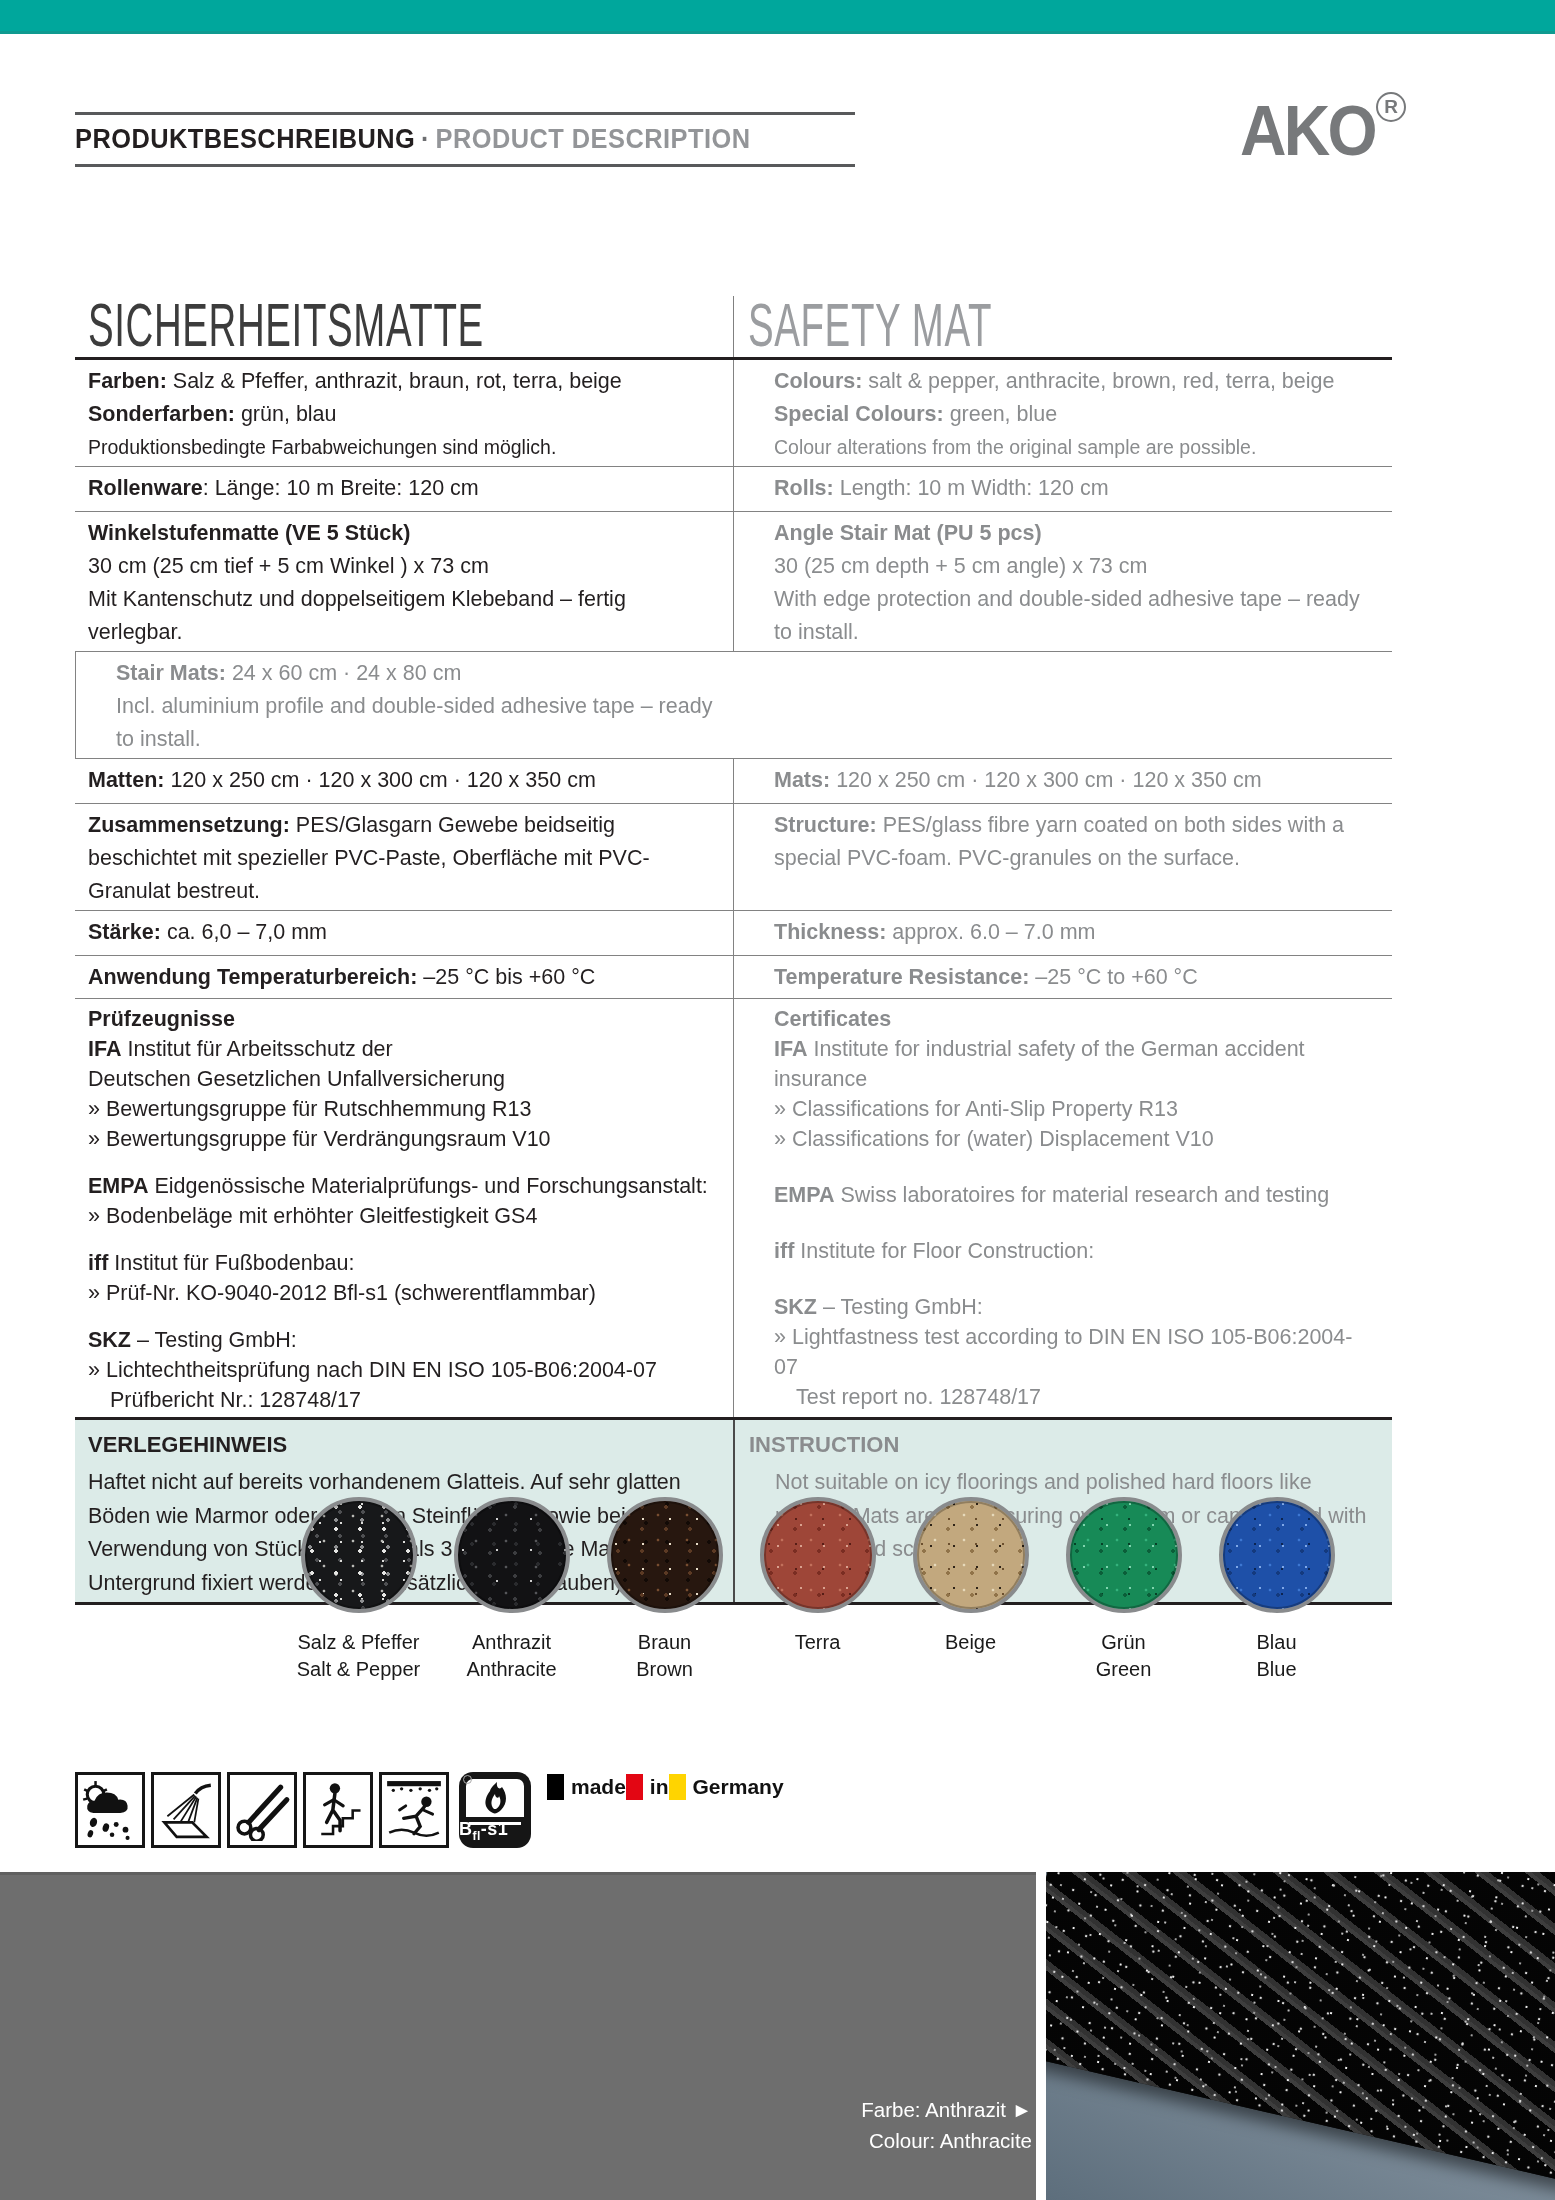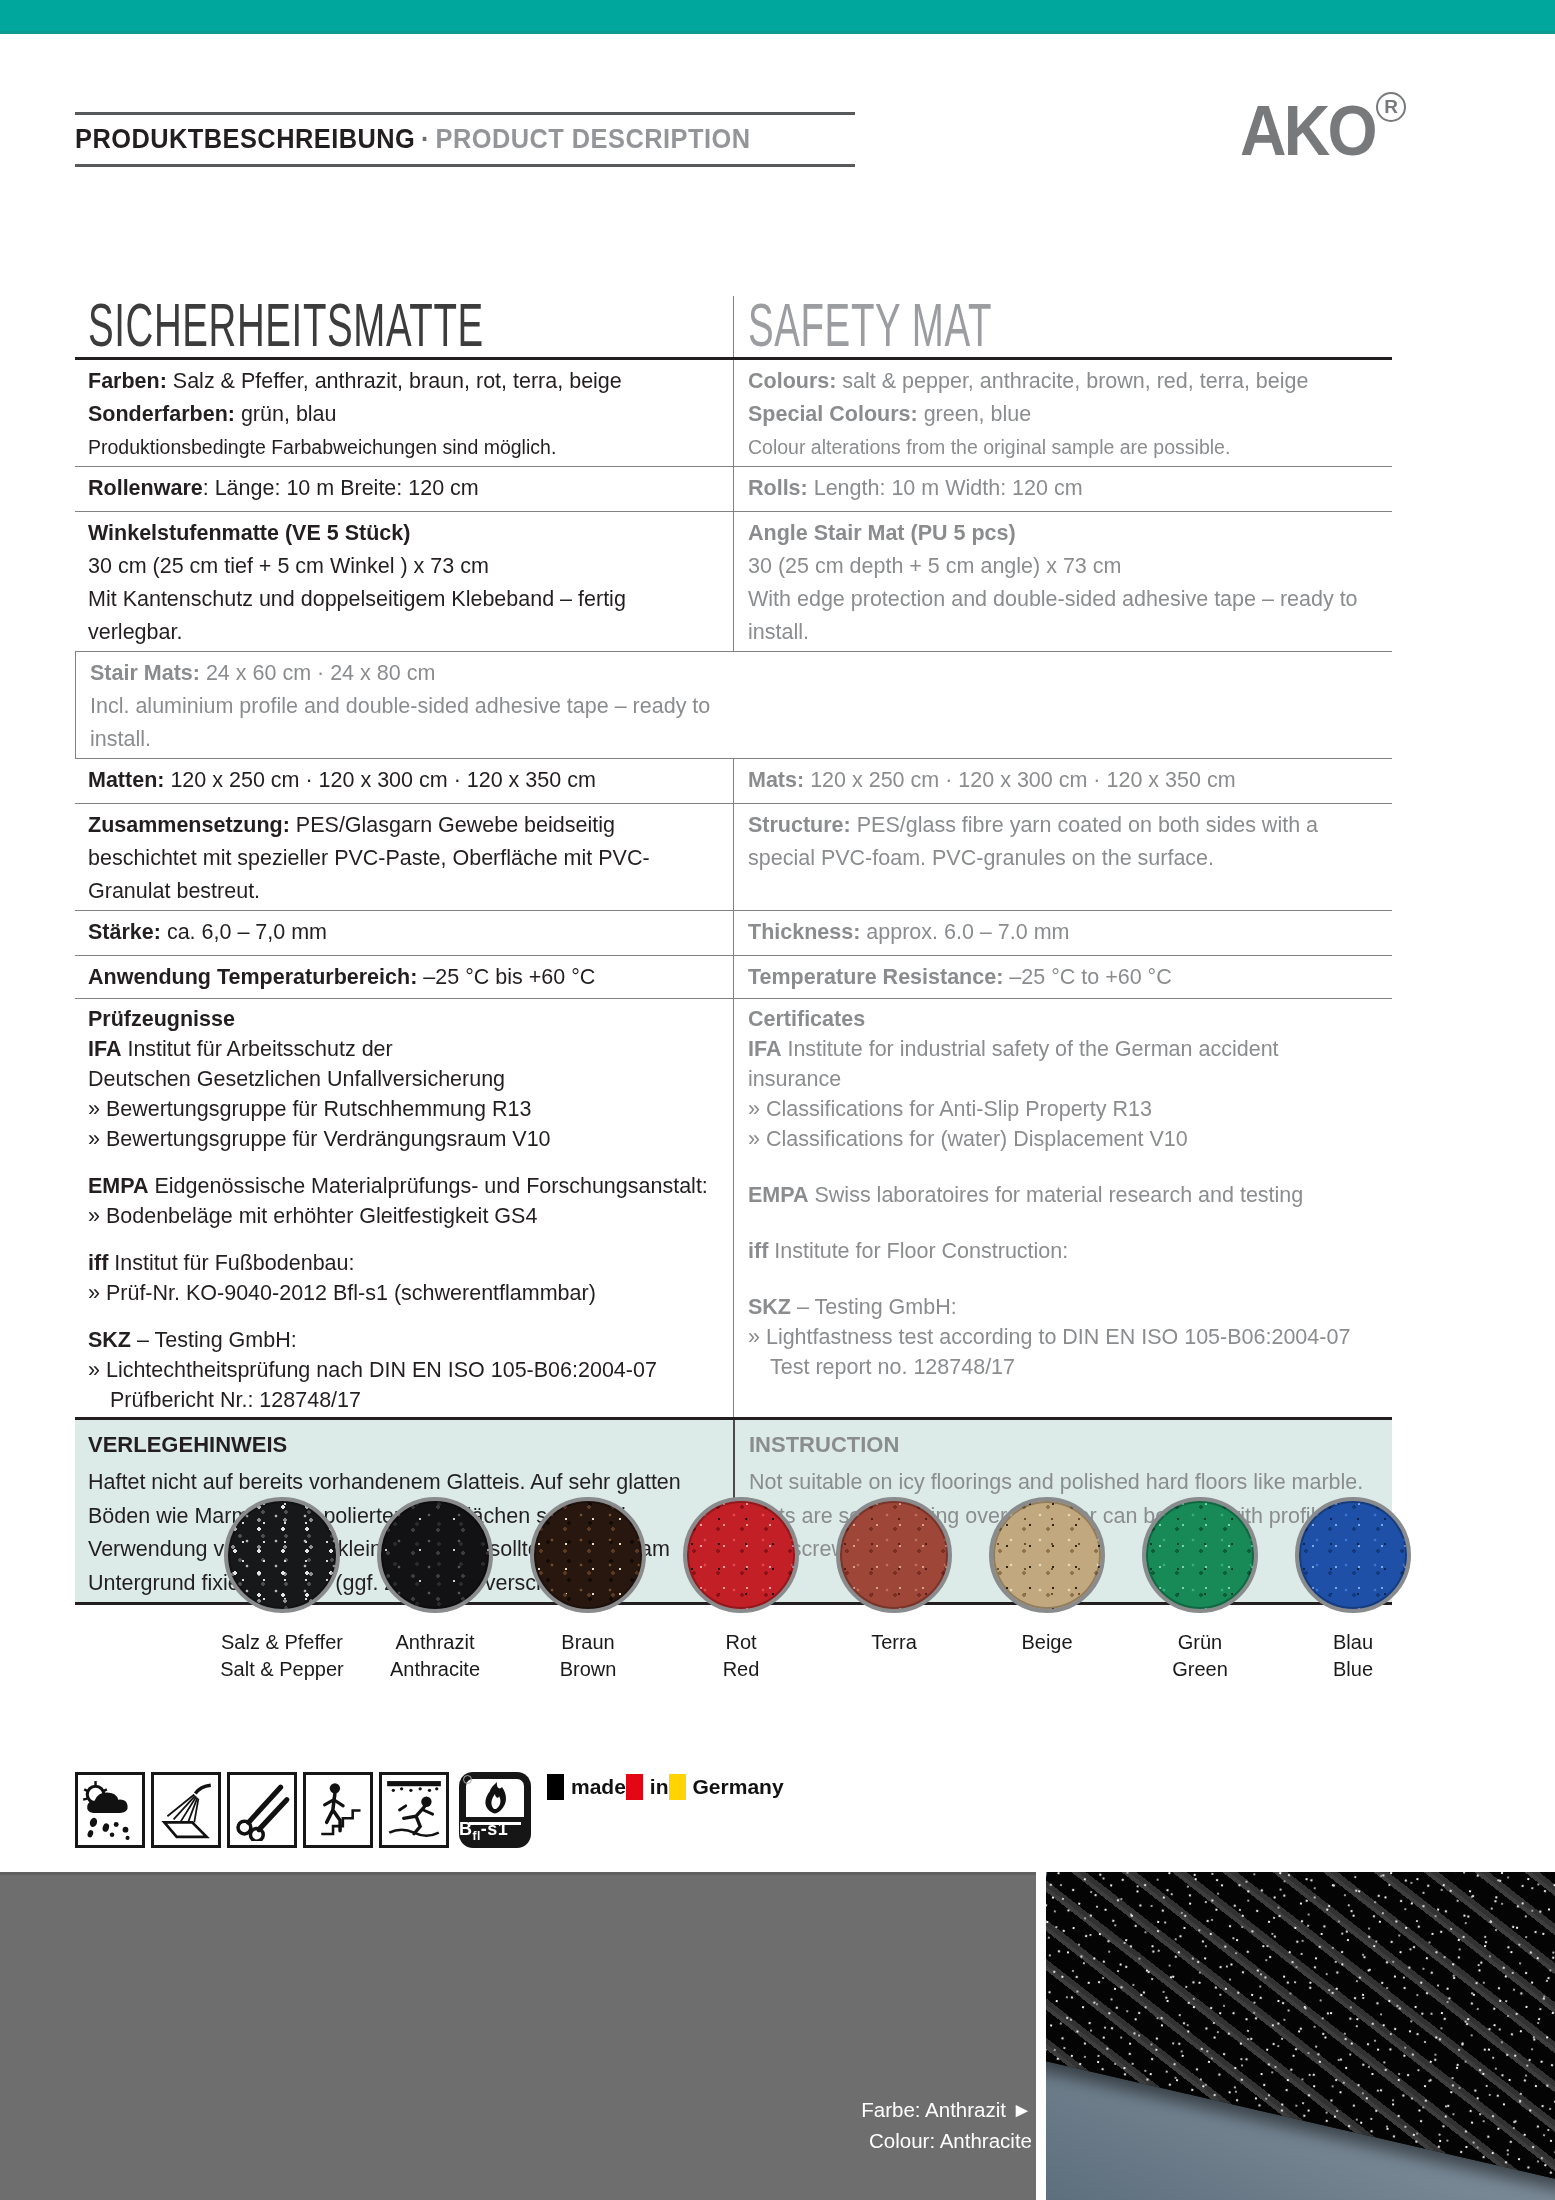--- a/index.html
+++ b/index.html
@@ -32,21 +32,21 @@
   .title { font-size:62px; line-height:58px; font-weight:400; display:inline-block;
            transform:scaleX(.62); transform-origin:left center; letter-spacing:1px; white-space:nowrap; }
   .t-de-cell { padding-left:13px; } 
   .t-en-cell { border-left:1px solid #808080; padding-left:14px; }
   .title-de { color:#3c3c3c; } .title-en { color:#9b9da0; }
 
   .trow { display:grid; grid-template-columns:658px 659px; border-bottom:1px solid #828282; }
   .cell { padding:5px 18px 2px 13px; }
   .cell.en { border-left:1px solid #828282; padding-left:14px; }
   .cell p { font-size:21.5px; line-height:33px; color:#231f20; }
-  .cell.en p { color:#8a8c8e; }
+  .cell.en p { color:#8a8c8e;margin-left:26px; }
   .cell b { font-weight:bold; }
   .small { font-size:19.5px !important; }
   .certs p { line-height:30px; }
   .gap { margin-top:17px; } .gap-en { margin-top:26px; } .indent { padding-left:22px; }
   .row-certs { border-bottom:none; }
 
   
   .instr { display:grid; grid-template-columns:658px 659px; background:#dcebe8;
            border-top:3px solid #231f20; border-bottom:3px solid #231f20; min-height:164px; }
   .instr .cell { padding-top:10px; }
@@ -312,27 +312,20 @@
         </div>
     </div>
     <div class="sw">
       <div class="sw-circle sw-brown"></div>
       <div class="sw-label">
           <div>Braun</div>
           <div>Brown</div>
         </div>
     </div>
     <div class="sw">
-      <div class="sw-circle sw-red"></div>
-      <div class="sw-label">
-          <div>Rot</div>
-          <div>Red</div>
-        </div>
-    </div>
-    <div class="sw">
       <div class="sw-circle sw-terra"></div>
       <div class="sw-label">
           <div>Terra</div>
           <div></div>
         </div>
     </div>
     <div class="sw">
       <div class="sw-circle sw-beige"></div>
       <div class="sw-label">
           <div>Beige</div>

